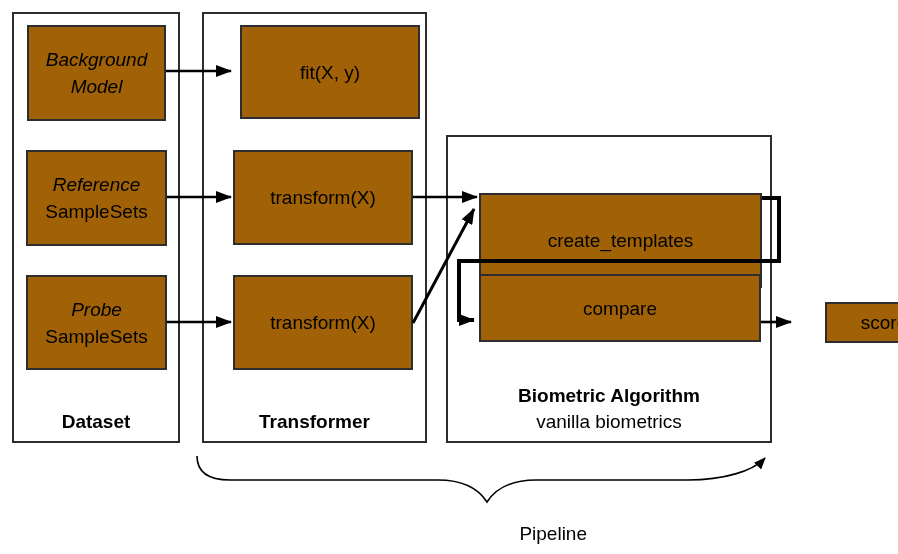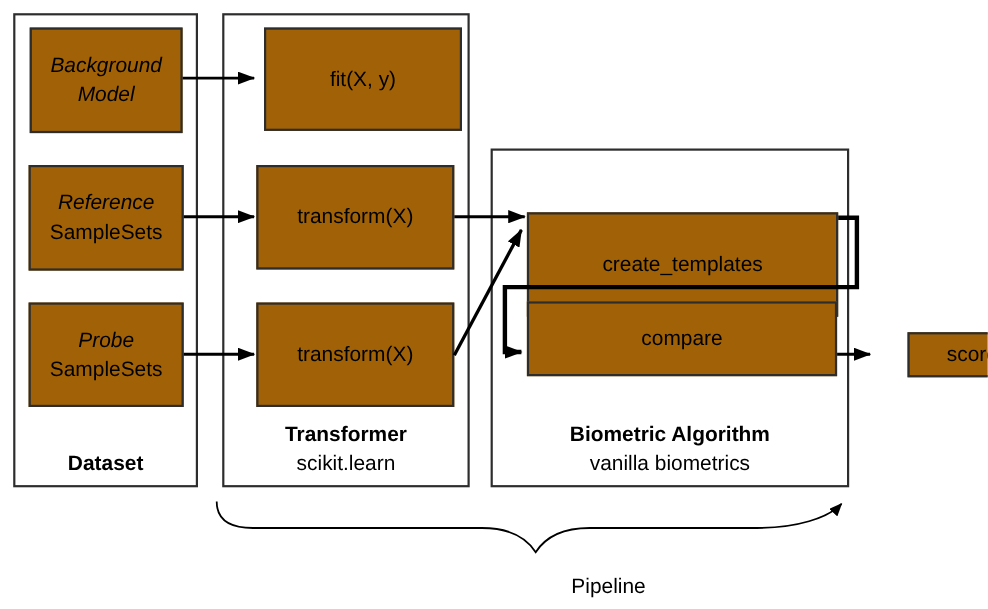--- a/index.html
+++ b/index.html
@@ -49,21 +49,20 @@
   </div>
 
   <div class="node" style="left:26px;top:275px;width:141px;height:95px;">
     <span class="it">Probe</span>
     <span>SampleSets</span>
   </div>
 
   <div class="container" style="left:202px;top:12px;width:225px;height:431px;">
     <div class="col-label">
       <div class="title">Transformer</div>
-      <div class="subtitle">scikit.learn</div>
     </div>
   </div>
 
   <div class="node" style="left:240px;top:25px;width:180px;height:94px;">
     <span>fit(X, y)</span>
   </div>
 
   <div class="node" style="left:233px;top:150px;width:180px;height:95px;">
     <span>transform(X)</span>
   </div>

